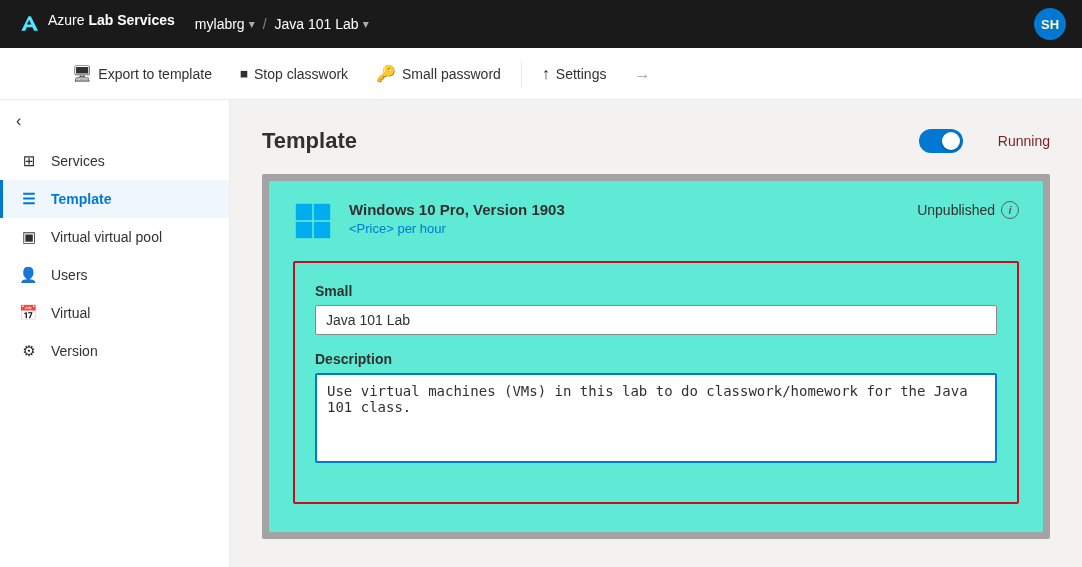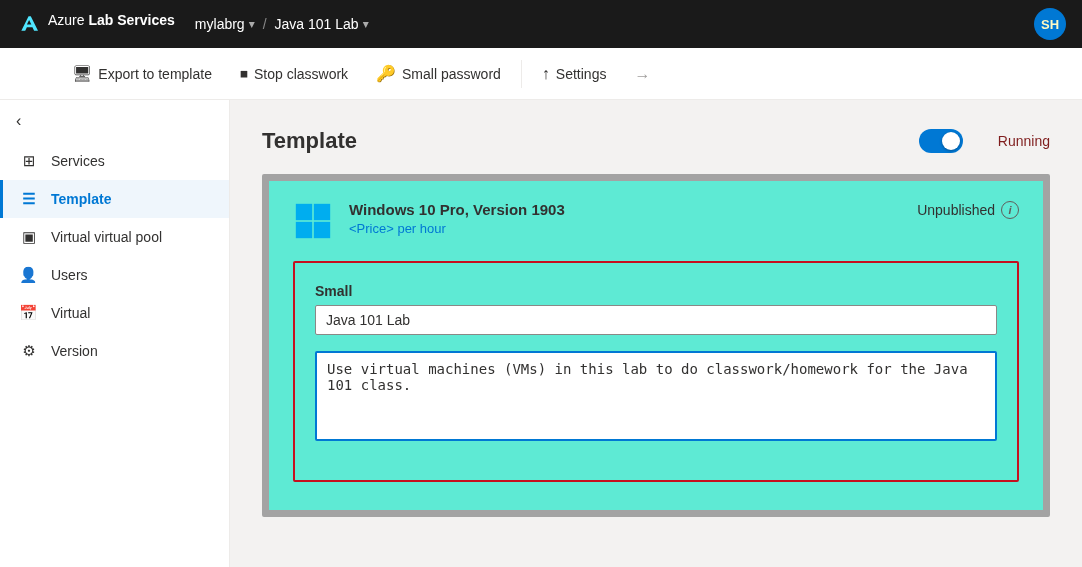--- a/index.html
+++ b/index.html
@@ -344,18 +344,19 @@
           <div class="status-info-icon">i</div>
         </div>
       </div>
 
       <div class="form-section">
         <div class="form-field">
           <label class="form-label">Small</label>
           <input class="form-input" type="text" value="Java 101 Lab" style="">
         </div>
         <div class="form-field">
+          <label class="form-label">Description</label>
           <textarea class="form-textarea" style="">Use virtual machines (VMs) in this lab to do classwork/homework for the Java 101 class.</textarea>
         </div>
       </div>
     </div>
   </div>
 </div>
 
 </body></html>

